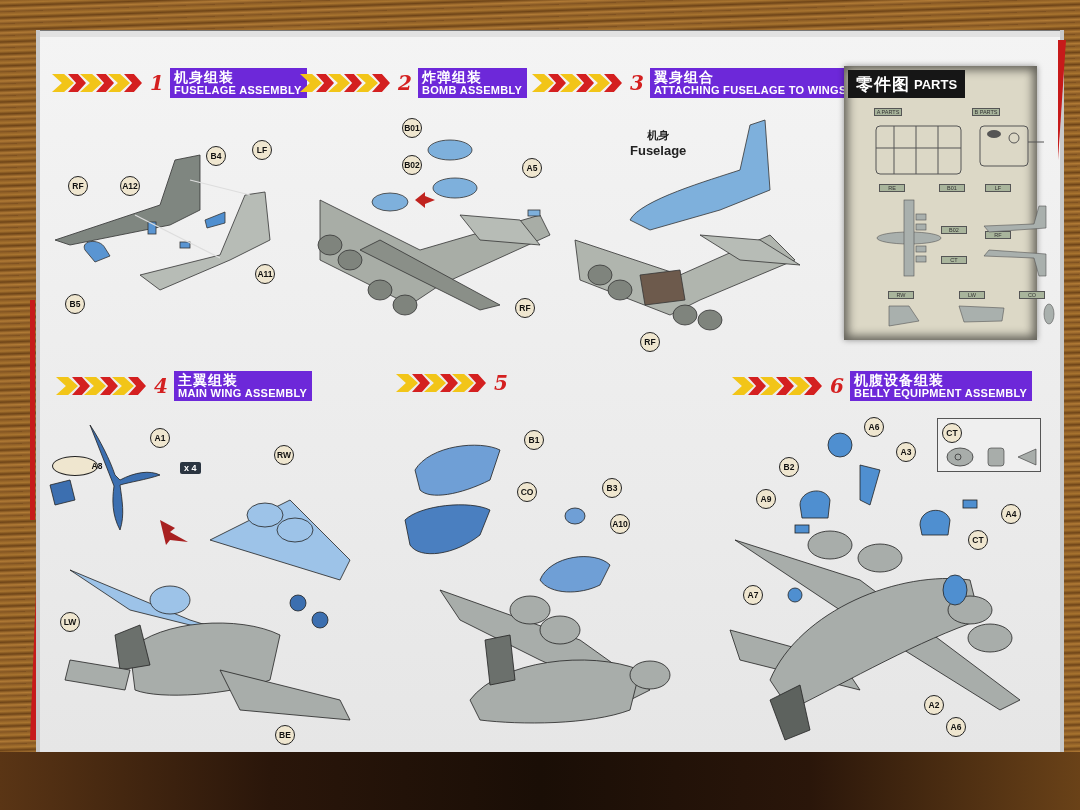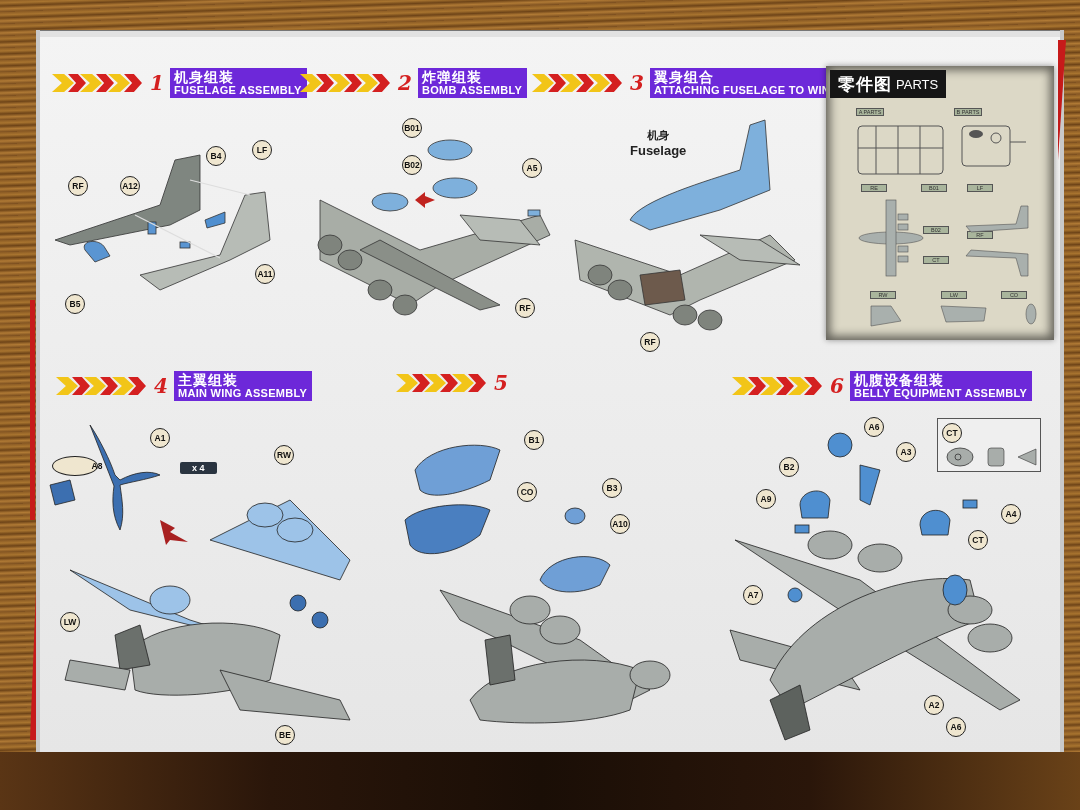--- a/index.html
+++ b/index.html
@@ -40,29 +40,29 @@
 
   .callout {
     position: absolute; width: 20px; height: 20px; border-radius: 50%;
     background: #efe6cf; border: 1.5px solid #222;
     font-family: "Liberation Sans", sans-serif; font-size: 8.5px; font-weight: bold;
     display: flex; align-items: center; justify-content: center; color: #111;
   }
   .diagram { position: absolute; }
 
   .parts-panel {
-    position: absolute; left: 826px; top: 66px; width: 228px; height: 274px;
+    position: absolute; left: 844px; top: 66px; width: 193px; height: 274px;
     background: #dcd8c6;
     box-shadow: 0 0 10px 4px rgba(0,0,0,0.55) inset, 0 0 6px rgba(0,0,0,0.4);
   }
   .parts-title { position: absolute; left: 4px; top: 4px; background:#161616; color:#fff; padding: 2px 8px; height: 28px; display:flex; align-items:center; gap:4px; }
   .parts-title .cn { font-size: 17px; font-weight: bold; letter-spacing: 1px; }
-  .parts-title .en { font-family: "Liberation Sans", sans-serif; font-size: 13px; font-weight: normal; }
+  .parts-title .en { font-family: "Liberation Sans", sans-serif; font-size: 13px; font-weight: bold; }
   .ptag { position:absolute; height: 8px; background:#a9b59c; border:1px solid #555; font-size:5.5px; color:#333; display:flex; align-items:center; justify-content:center; font-family: "Liberation Sans", sans-serif; }
-  .x4 { position:absolute; left: 180px; top: 462px; background:#2a3440; color:#fff; font-family:"Liberation Sans",sans-serif; font-size:9px; font-weight:bold; padding: 1px 12px; border-radius:2px; }
+  .x4 { position:absolute; left: 180px; top: 462px; background:#2a3440; color:#fff; font-family:"Liberation Sans",sans-serif; font-size:9px; font-weight:bold; padding: 1px 4px; border-radius:2px; }
   .fuselage-label { position:absolute; left: 630px; top: 128px; text-align:center; font-family: "Liberation Sans", sans-serif; font-weight:bold; color:#222; }
   .fuselage-label .cn { font-size: 11px; display:block; }
   .fuselage-label .en { font-size: 13px; display:block; }
   .ct-box { position:absolute; left: 937px; top: 418px; width: 104px; height: 54px; border: 1px solid #555; background:#efefef; }
 </style>
 </head>
 <body>
 
 <div class="table-bottom"></div>
 <div class="red-strip-l"></div>

